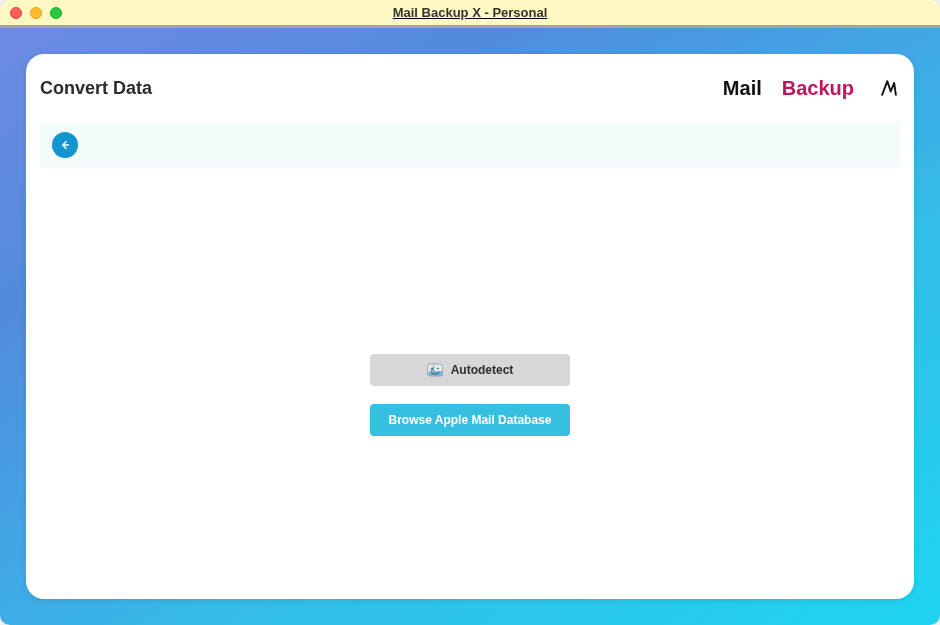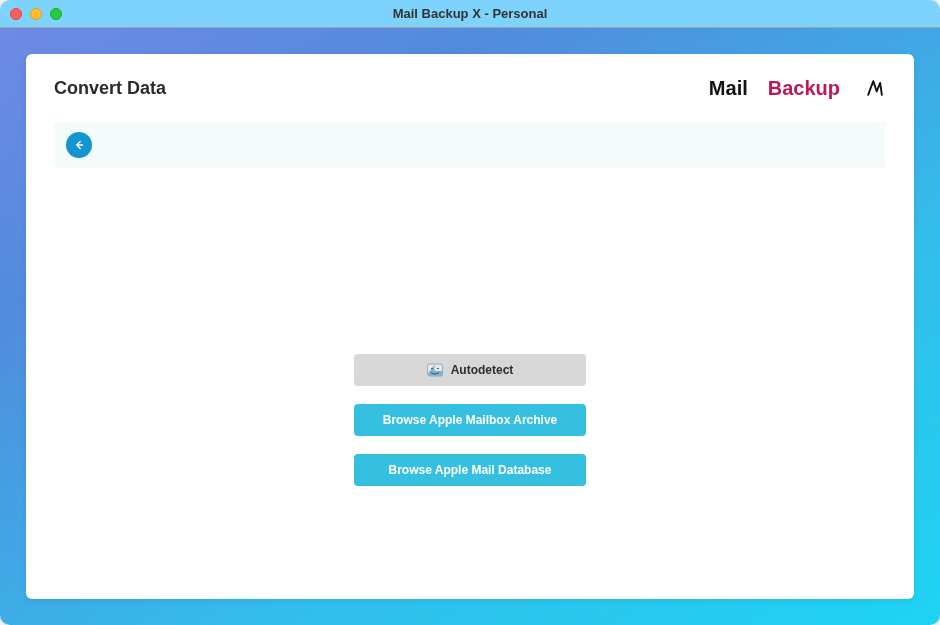--- a/index.html
+++ b/index.html
@@ -5,22 +5,22 @@
   * { box-sizing: border-box; margin: 0; padding: 0; }
   html, body { width: 940px; height: 625px; font-family: -apple-system, BlinkMacSystemFont, "Segoe UI", Arial, sans-serif; }
   body { background: #f0f0f0; overflow: hidden; }
 
   .window {
     width: 940px; height: 625px; background: #fff; border-radius: 10px;
     overflow: hidden; position: relative; box-shadow: 0 0 0 1px rgba(0,0,0,0.05);
   }
 
   .titlebar {
-    height: 28px; background: #7dd3fc; border-bottom: 1px solid #a3a3a3;
-    display: flex; align-items: center; position: relative;
+    height: 28px; background: #fef9c3; border-bottom: 3px solid #a3a3a3;
+    display: flex; align-items: center; position: relative; text-decoration: underline;
   }
   .traffic-lights {
     position: absolute; left: 10px; top: 50%; transform: translateY(-50%);
     display: flex; gap: 8px;
   }
   .traffic-lights span {
     width: 12px; height: 12px; border-radius: 50%; display: block;
   }
   .tl-red    { background: #ff5f56; border: 0.5px solid #e0443e; }
   .tl-yellow { background: #ffbd2e; border: 0.5px solid #dea123; }
@@ -29,22 +29,22 @@
     margin: 0 auto; font-size: 13px; font-weight: 600; color: #333;
   }
 
   .app-bg {
     position: absolute; top: 28px; left: 0; right: 0; bottom: 0;
     background: linear-gradient(150deg, #6e8ae4 0%, #528bdc 25%, #33bdea 65%, #1ed4f2 100%);
     padding: 26px;
   }
 
   .card {
-    background: #fff; border-radius: 6px; width: 100%; height: 100%;
-    padding: 22px 28px; position: relative;
+    background: #fff; border-radius: 18px; width: 100%; height: 100%;
+    padding: 22px 14px; position: relative;
     box-shadow: 0 2px 6px rgba(0,0,0,0.08);
   }
 
   .card-header {
     display: flex; align-items: center; justify-content: space-between;
     margin-bottom: 22px;
   }
   .card-title {
     font-size: 18px; font-weight: 700; color: #2b2b2b;
   }
@@ -66,21 +66,21 @@
     display: flex; align-items: center; justify-content: center;
     cursor: pointer;
   }
 
   .actions {
     position: absolute; left: 50%; transform: translateX(-50%);
     top: 300px; display: flex; flex-direction: column; gap: 18px;
     align-items: center;
   }
   .btn {
-    width: 232px; height: 32px; border-radius: 4px; border: none;
+    width: 200px; height: 32px; border-radius: 4px; border: none;
     display: flex; align-items: center; justify-content: center;
     font-size: 12px; font-weight: 600; cursor: pointer;
   }
   .btn-gray {
     background: #d7d7d7; color: #2e2e2e;
     gap: 8px;
   }
   .btn-blue {
     background: #35bfe0; color: #fff;
   }
@@ -132,23 +132,20 @@
               <rect x="1" y="4" width="30" height="24" rx="5" fill="#e8e8e8" stroke="#6a88a0" stroke-width="1.2"></rect>
               <path d="M16 4 C14 12 14 16 16 18 H30 A5 5 0 0 1 25 28 H7 A5 5 0 0 1 2 23" fill="#7fb3d5"></path>
               <circle cx="10" cy="13" r="1.6" fill="#2c3e50"></circle>
               <circle cx="22" cy="13" r="1.6" fill="#2c3e50"></circle>
               <path d="M8 21 C12 25 20 25 24 21" stroke="#2c3e50" stroke-width="1.8" fill="none" stroke-linecap="round"></path>
             </svg>
           </span>
           <span>Autodetect</span>
         </button>
 
-        <button class="btn btn-blue">
-          <span>Browse Apple Mailbox Archive</span>
-        </button>
 
         <button class="btn btn-blue">
           <span>Browse Apple Mail Database</span>
         </button>
 
       </div>
 
     </div>
   </div>
 

